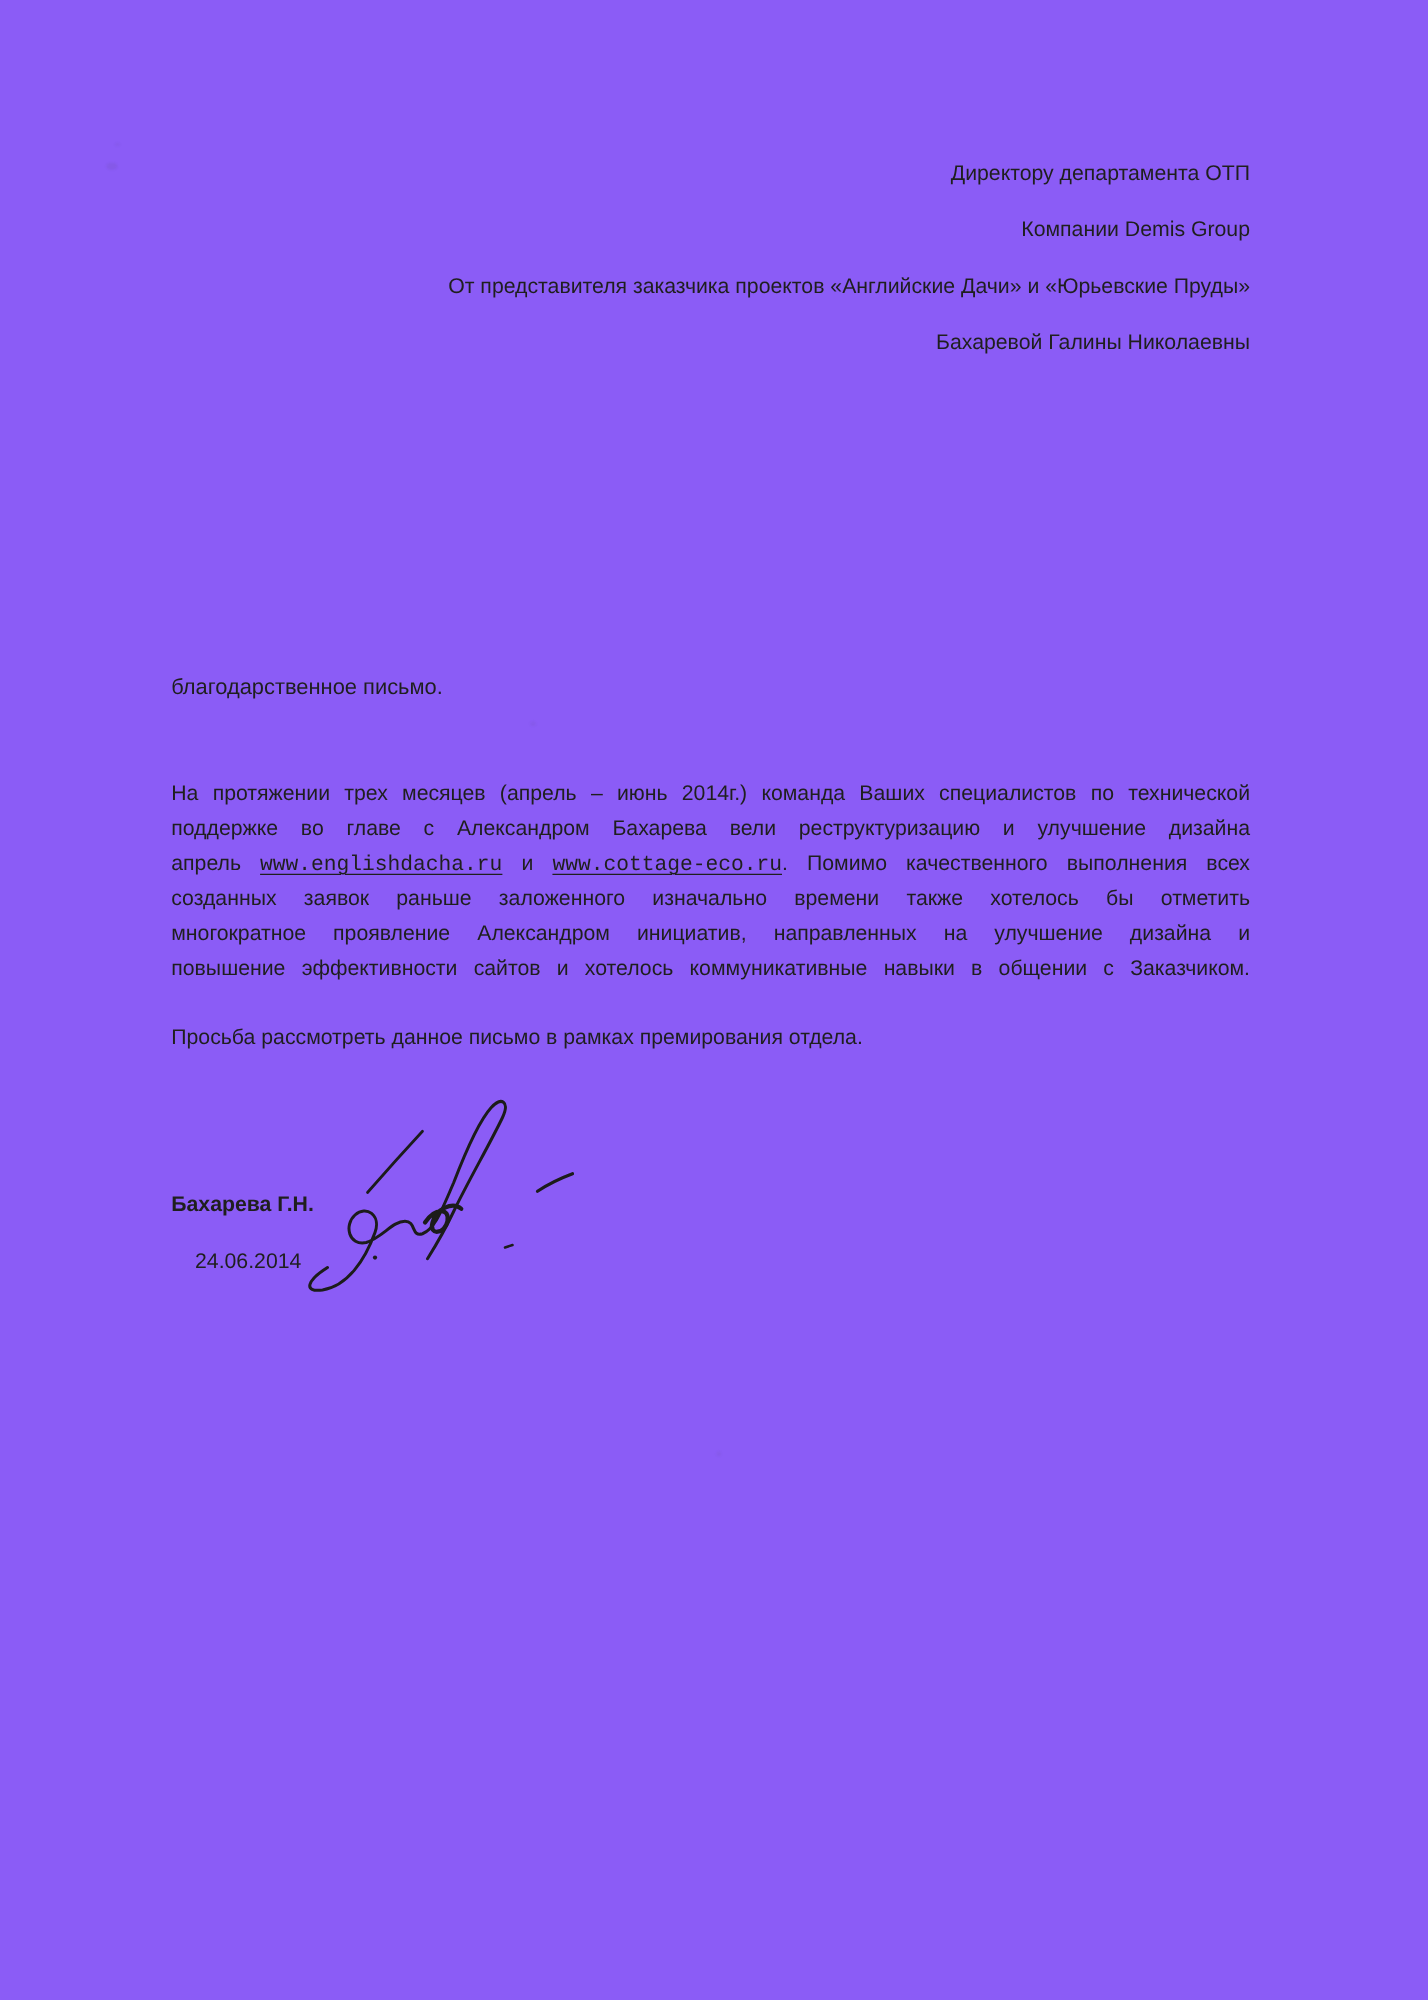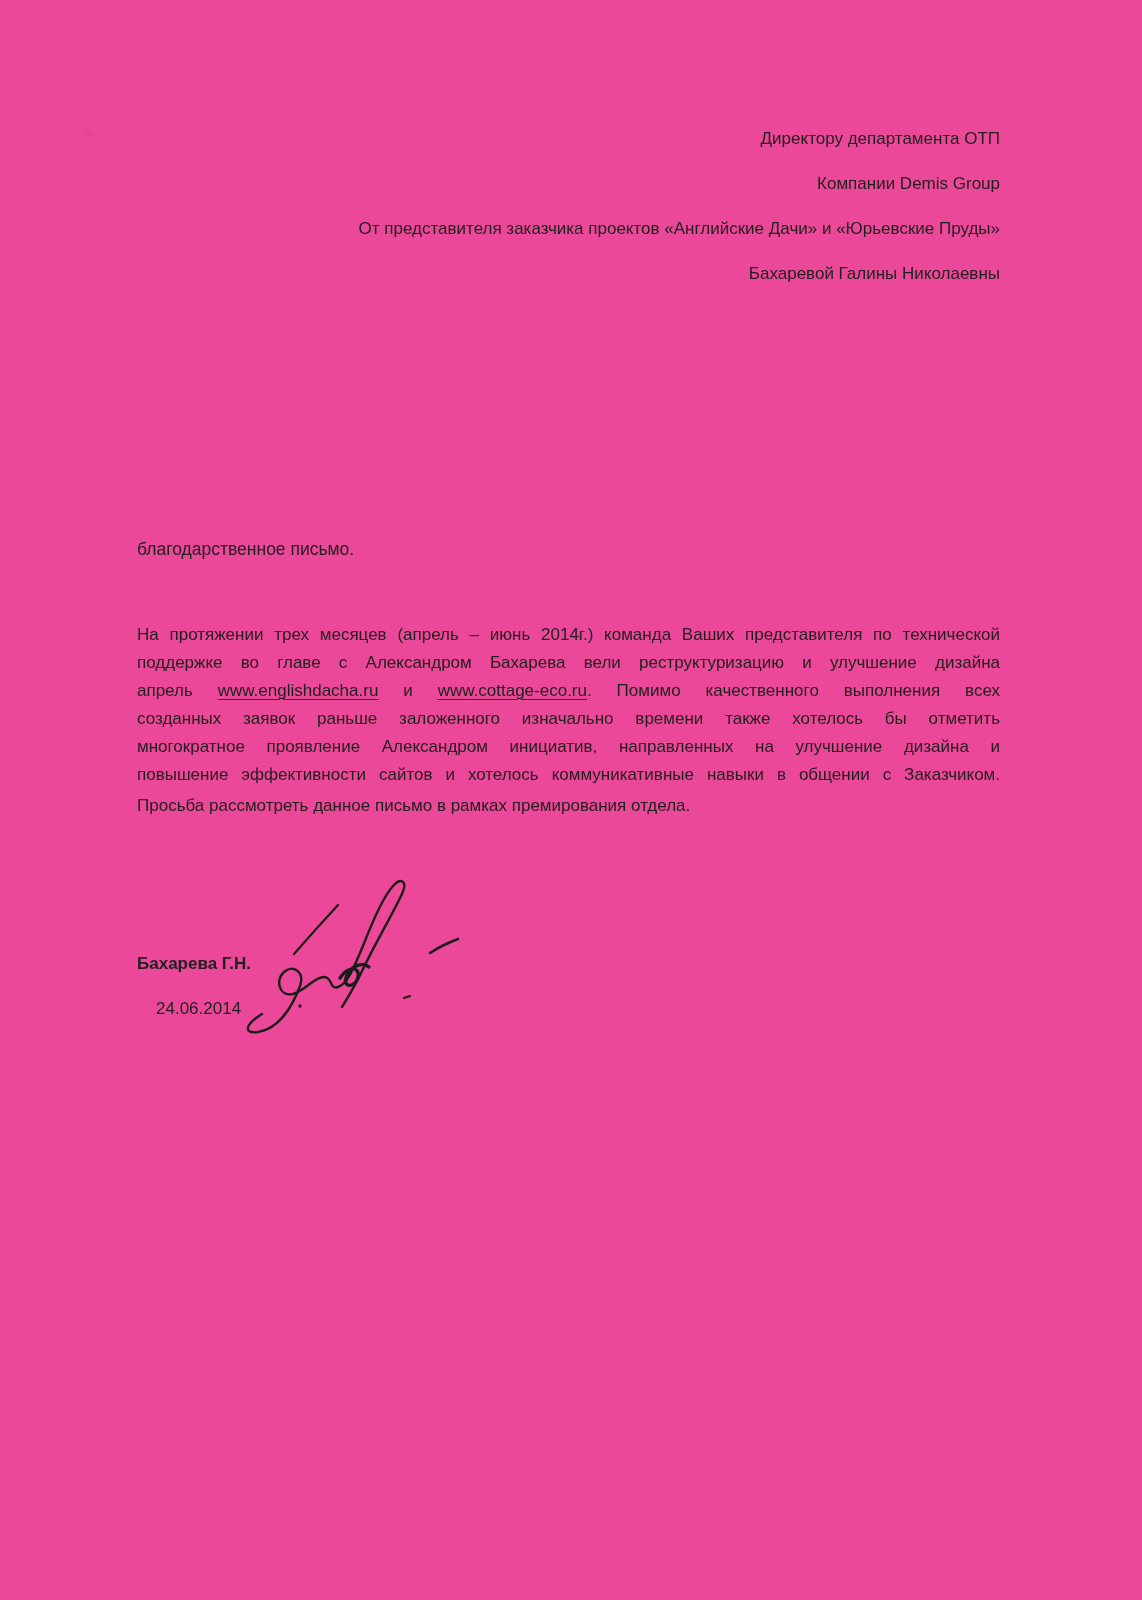--- a/index.html
+++ b/index.html
@@ -1,21 +1,21 @@
 <!DOCTYPE html>
 <html lang="ru"><head>
 <meta charset="utf-8">
 <style>
   html, body { margin: 0; padding: 0; background: #e8e8e8; }
   .page {
     position: relative;
     width: 1142px;
     height: 1600px;
     margin: 0 auto;
-    background: #ec4899;
+    background: #8b5cf6;
     color: #1f1f1e;
     font-family: "Liberation Sans", "DejaVu Sans", sans-serif;
     overflow: hidden;
   }
   
   .recipient {
     position: absolute;
     top: 116px;
     right: 142px;
     text-align: right;
@@ -46,24 +46,25 @@
     line-height: 28px;
     text-align: justify;
     text-align-last: justify;
     text-justify: inter-word;
     overflow: visible;
   }
   .url {
     text-decoration: underline;
     text-underline-offset: 3px;
     text-decoration-thickness: 1px;
+    font-family: Liberation Mono, monospace;
   }
   .closing {
     position: absolute;
-    top: 792px;
+    top: 816px;
     left: 137px;
     font-size: 17px;
     line-height: 28px;
   }
   .sig-name {
     position: absolute;
     top: 950px;
     left: 137px;
     font-size: 17px;
     line-height: 28px;
@@ -110,21 +111,21 @@
     <div>Директору департамента ОТП</div>
     <div>Компании Demis Group</div>
     <div>От представителя заказчика проектов «Английские Дачи» и «Юрьевские Пруды»</div>
     <div>Бахаревой Галины Николаевны</div>
   </div>
 
   <div class="title">благодарственное письмо.</div>
 
   <div class="body-par">
     <div class="b-line">
-      <span>На протяжении трех месяцев (апрель – июнь 2014г.) команда Ваших представителя по технической</span>
+      <span>На протяжении трех месяцев (апрель – июнь 2014г.) команда Ваших специалистов по технической</span>
     </div>
     <div class="b-line">
       <span>поддержке во главе с Александром Бахарева вели реструктуризацию и улучшение дизайна</span>
     </div>
     <div class="b-line">
       <span>апрель </span><span class="url">www.englishdacha.ru</span><span> и </span><span class="url">www.cottage-eco.ru</span><span>. Помимо качественного выполнения всех</span>
     </div>
     <div class="b-line">
       <span>созданных заявок раньше заложенного изначально времени также хотелось бы отметить</span>
     </div>

